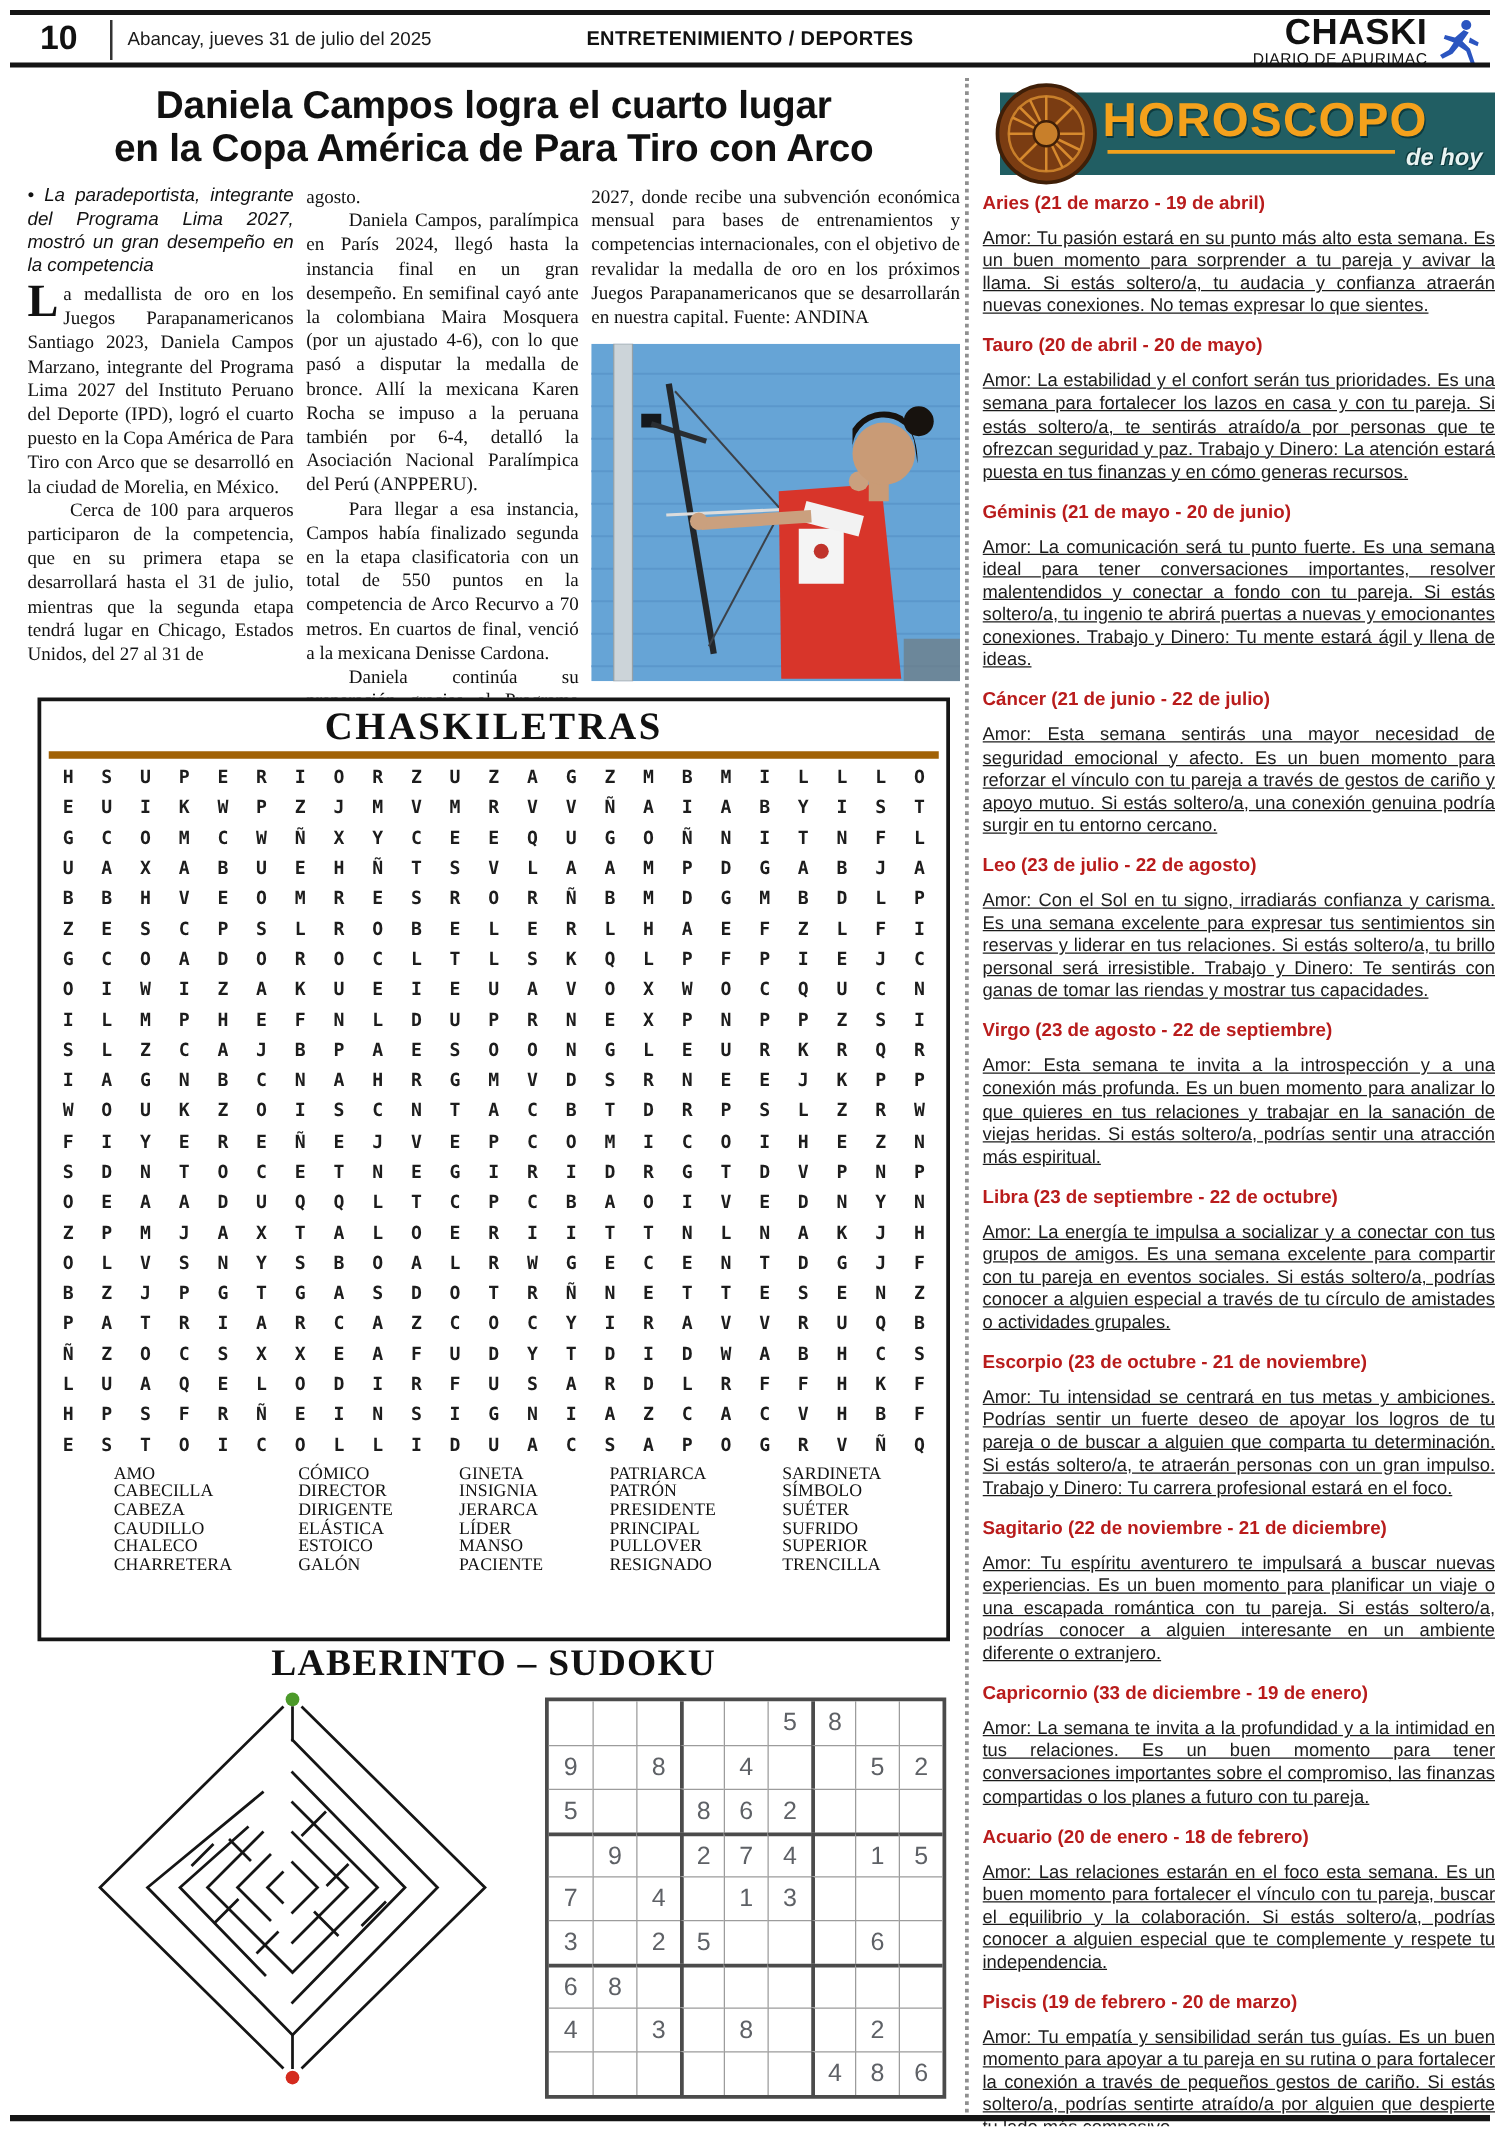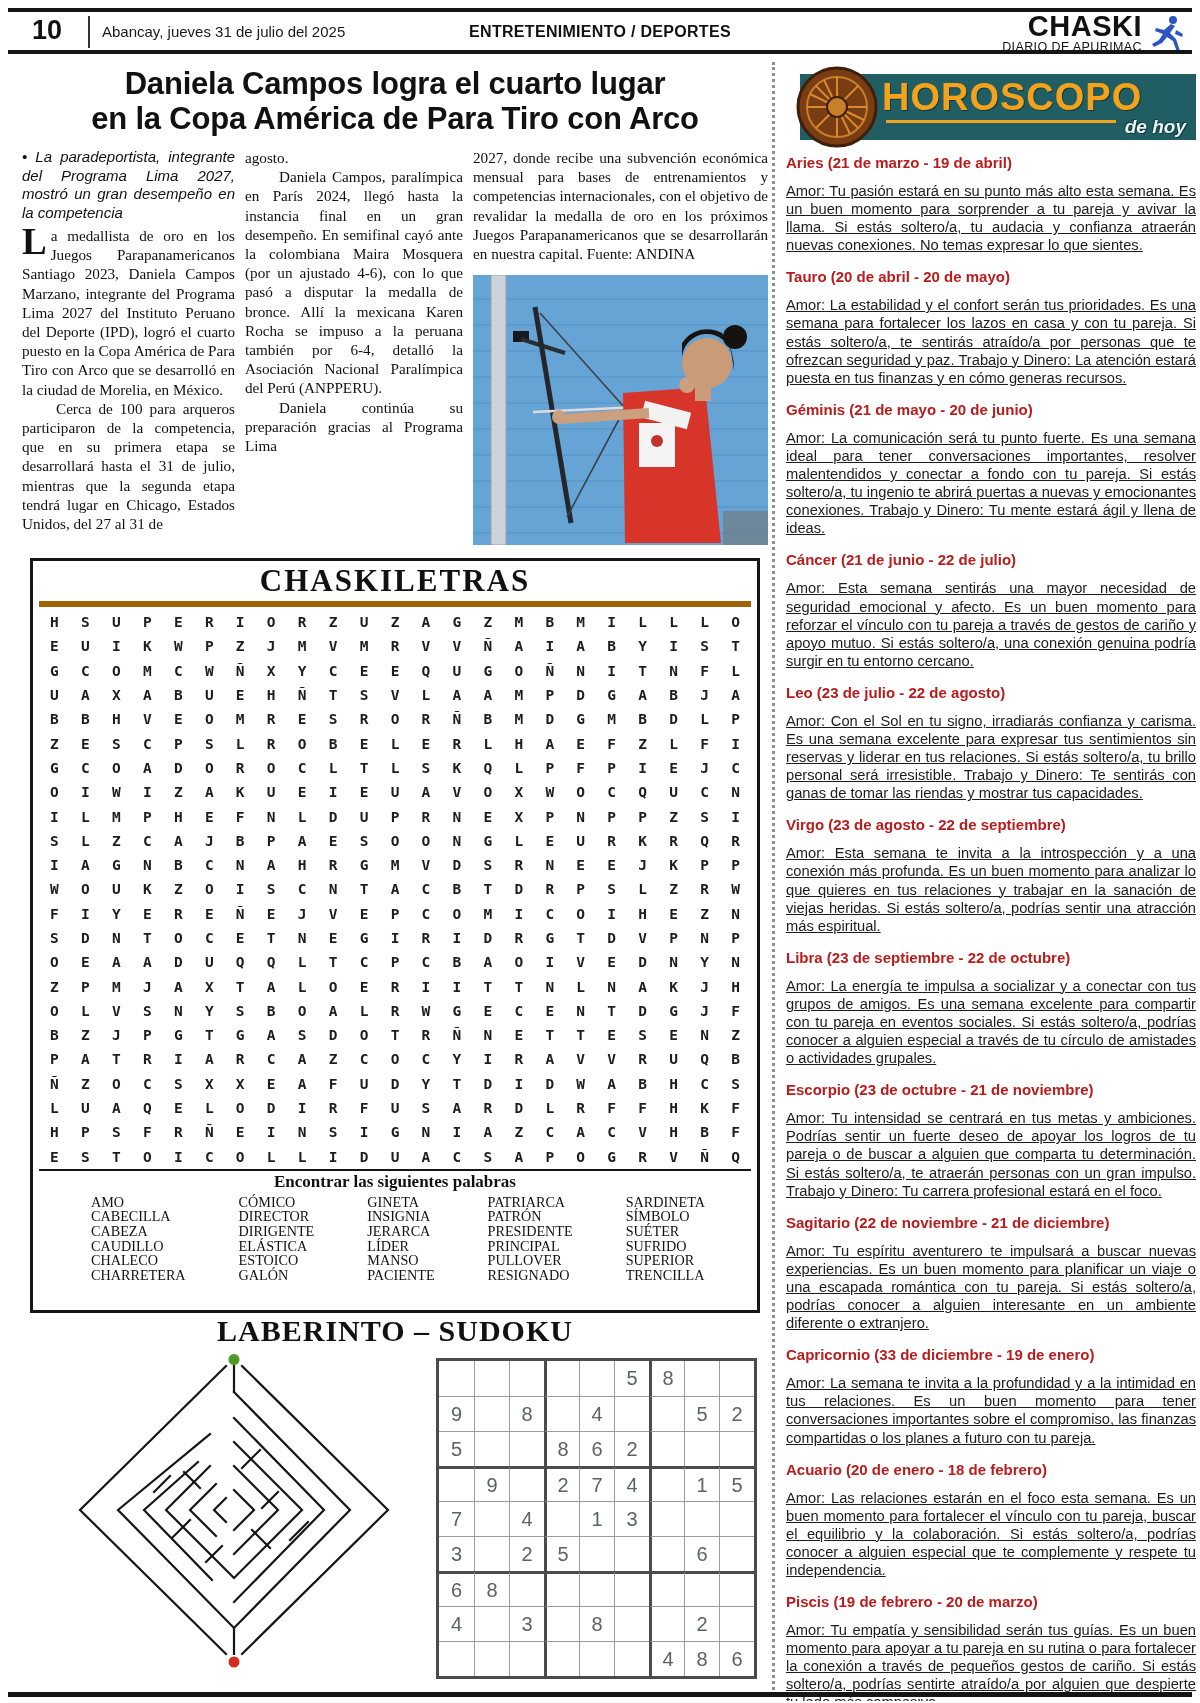--- a/index.html
+++ b/index.html
@@ -97,20 +97,21 @@
   </h1>
   <div class="cols">
     <div class="col c1">
       <p class="lede">•  La paradeportista, integrante del Programa Lima 2027, mostró un gran desempeño en la competencia</p>
       <p class="body-p"><span class="dropcap">L</span><span>a medallista de oro en los Juegos Parapanamericanos Santiago 2023, Daniela Campos Marzano, integrante del Programa Lima 2027 del Instituto Peruano del Deporte (IPD), logró el cuarto puesto en la Copa América de Para Tiro con Arco que se desarrolló en la ciudad de Morelia, en México.</span></p>
       <p class="body-p ind">Cerca de 100 para arqueros participaron de la competencia, que en su primera etapa se desarrollará hasta el 31 de julio, mientras que la segunda etapa tendrá lugar en Chicago, Estados Unidos, del 27 al 31 de</p>
     </div>
     <div class="col c2">
       <p class="body-p">agosto.</p>
       <p class="body-p ind">Daniela Campos, paralímpica en París 2024, llegó hasta la instancia final en un gran desempeño. En semifinal cayó ante la colombiana Maira Mosquera (por un ajustado 4-6), con lo que pasó a disputar la medalla de bronce. Allí la mexicana Karen Rocha se impuso a la peruana también por 6-4, detalló la Asociación Nacional Paralímpica del Perú (ANPPERU).</p>
+      <p class="body-p ind">Para llegar a esa instancia, Campos había finalizado segunda en la etapa clasificatoria con un total de 550 puntos en la competencia de Arco Recurvo a 70 metros. En cuartos de final, venció a la mexicana Denisse Cardona.</p>
       <p class="body-p ind">Daniela continúa su preparación gracias al Programa Lima</p>
     </div>
     <div class="col c3">
       <p class="body-p">2027, donde recibe una subvención económica mensual para bases de entrenamientos y competencias internacionales, con el objetivo de revalidar la medalla de oro en los próximos Juegos Parapanamericanos que se desarrollarán en nuestra capital. Fuente: ANDINA</p>
       <svg class="photo" width="295" height="270" viewBox="0 0 295 270">
         <rect width="295" height="270" fill="#66a4d6"></rect>
         <g stroke="#5b97cb" stroke-width="1.6">
           <line x1="0" y1="24" x2="295" y2="24"></line>
             <line x1="0" y1="50" x2="295" y2="50"></line>
           <line x1="0" y1="76" x2="295" y2="76"></line>
@@ -673,21 +674,20 @@
         <div class="ws-cell">S</div>
         <div class="ws-cell">A</div>
         <div class="ws-cell">P</div>
         <div class="ws-cell">O</div>
         <div class="ws-cell">G</div>
         <div class="ws-cell">R</div>
         <div class="ws-cell">V</div>
         <div class="ws-cell">Ñ</div>
         <div class="ws-cell">Q</div>
       </div>
-    <div class="ws-words-hdr">Encontrar las siguientes palabras</div>
     <div class="ws-words">
         <div class="word-col">
           <div>AMO</div>
           <div>CABECILLA</div>
           <div>CABEZA</div>
           <div>CAUDILLO</div>
           <div>CHALECO</div>
           <div>CHARRETERA</div>
         </div>
         <div class="word-col">

